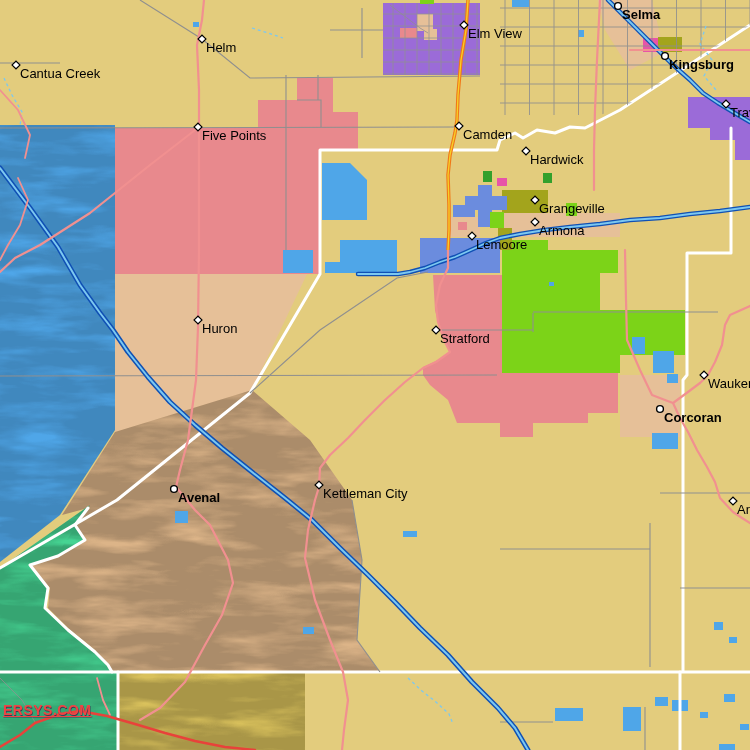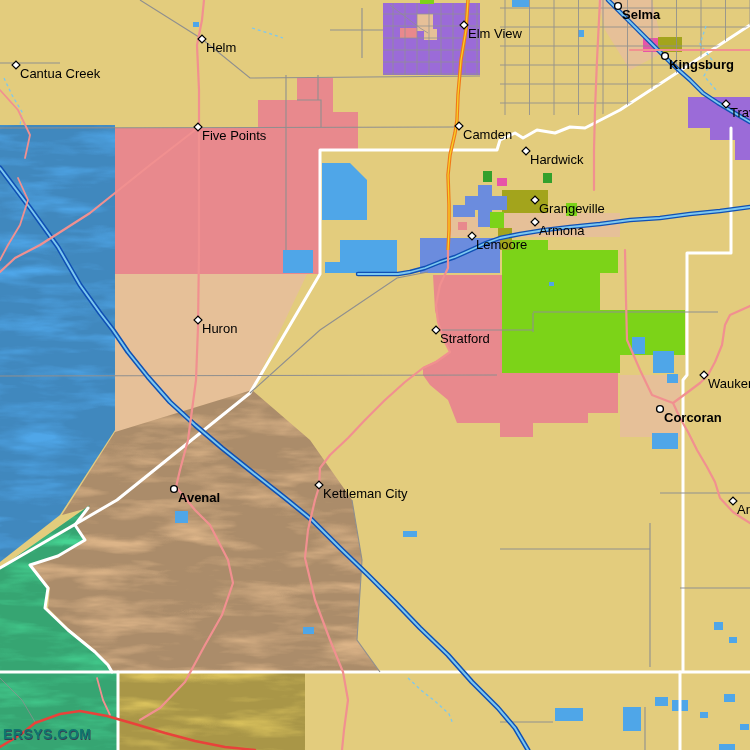--- a/index.html
+++ b/index.html
@@ -4,25 +4,26 @@
 <style>
   html,body{margin:0;padding:0;background:#fff;}
   #map-viewport{
     position:relative;width:750px;height:750px;overflow:hidden;
     font-family:"Liberation Sans", sans-serif;
   }
   #map-svg{position:absolute;left:0;top:0;}
   .town-label{font-family:"Liberation Sans", sans-serif;font-size:13px;fill:#000;}
   .town-label.bold{font-weight:bold;}
   #watermark{
-    position:absolute;left:3px;top:726px;
+    position:absolute;left:3px;top:702px;
     font-family:"Liberation Sans", sans-serif;
-    font-size:14px;font-weight:bold;color:#0f766e;
+    font-size:14px;font-weight:bold;color:#ef4444;
     letter-spacing:0.5px;text-shadow:0.5px 0.5px 0 #3a3a55;
     user-select:none;
+    text-decoration:underline;
   }
 </style>
 </head>
 <body>
 
 <div id="map-viewport">
 <svg id="map-svg" width="750" height="750" viewBox="0 0 750 750">
   <defs>
     <filter id="terrain" x="-5%" y="-5%" width="110%" height="110%">
       <feTurbulence type="fractalNoise" baseFrequency="0.013 0.06" numOctaves="4" seed="3" result="t"></feTurbulence>

